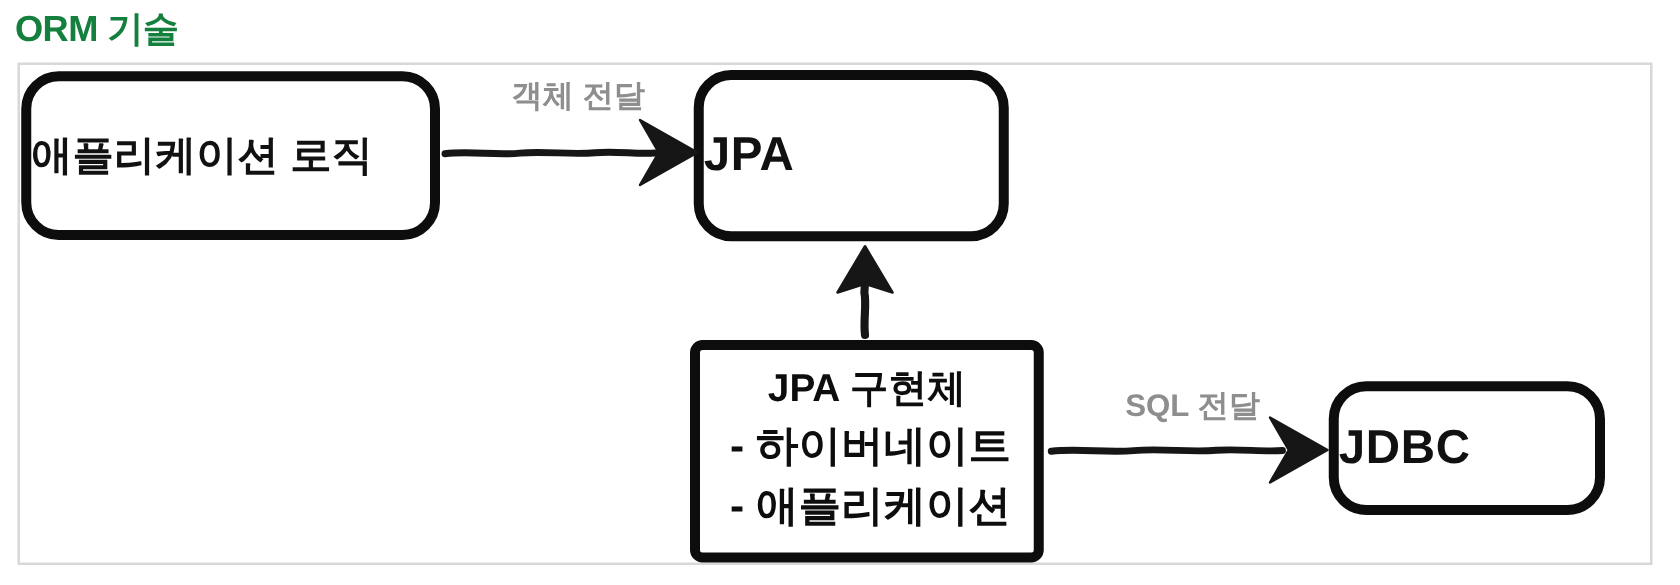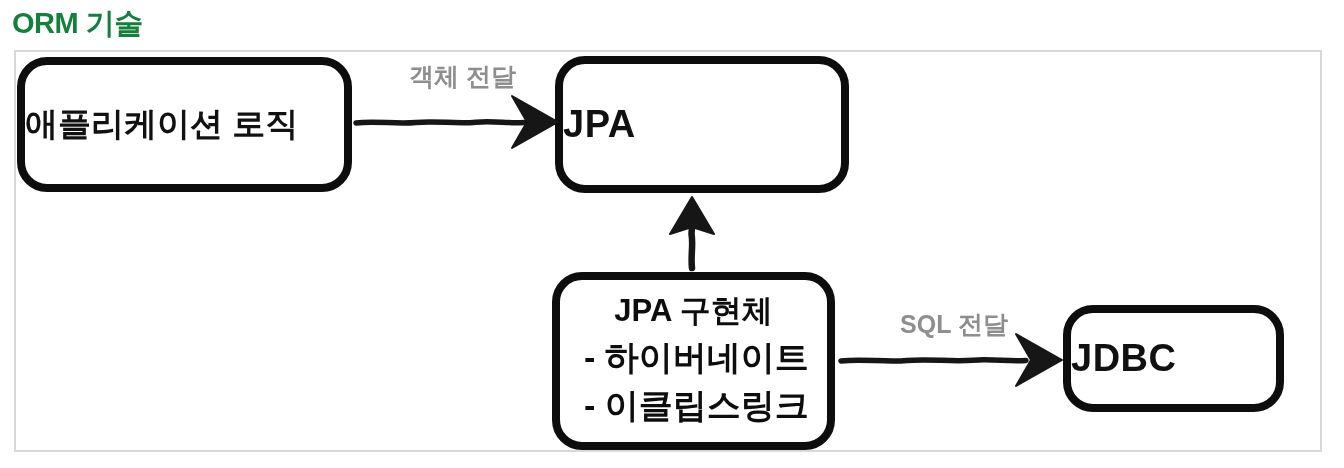--- a/index.html
+++ b/index.html
@@ -17,24 +17,24 @@
     position: absolute; left: 14px; top: 50px; width: 1308px; height: 402px;
     border: 2px solid #d8d8d8; background: #ffffff;
   }
 
   .node {
     position: absolute; background: #ffffff;
     border: 8px solid #0d0d0d; border-radius: 30px;
     display: flex; align-items: center; justify-content: flex-start;
   }
   .node-app    { left: 17px;   top: 57px;  width: 335px; height: 135px; }
-  .node-jpa    { left: 555px;  top: 56px;  width: 294px; height: 137px; }
+  .node-jpa    { left: 555px;  top: 56px;  width: 252px; height: 137px; }
   .node-impl   { left: 552px;  top: 272px; width: 283px; height: 178px;
                  flex-direction: column; justify-content: center; align-items: stretch;
-                 padding: 6px 10px 10px 10px; }
+                 padding: 6px 10px 10px 10px; border-radius: 10px; }
   .node-jdbc   { left: 1063px; top: 305px; width: 221px; height: 107px; }
 
   .node-label-ko { font-size: 33px; font-weight: 600; color: #111; white-space: nowrap; }
   .node-label-en { font-size: 38px; font-weight: 700; color: #111; letter-spacing: 0.5px; }
 
   .impl-title { font-size: 31px; font-weight: 700; text-align: center; line-height: 1.42; white-space: nowrap; }
   .impl-item  { font-size: 34px; font-weight: 600; text-align: left; padding-left: 14px; line-height: 1.42; white-space: nowrap; }
 
   .edge-label {
     position: absolute; color: #8e8e8e; font-size: 25px; font-weight: 600;
@@ -58,21 +58,21 @@
     <span class="node-label-ko">애플리케이션 로직</span>
   </div>
 
   <div class="node node-jpa">
     <span class="node-label-en">JPA</span>
   </div>
 
   <div class="node node-impl">
     <div class="impl-title">JPA 구현체</div>
     <div class="impl-item">- 하이버네이트</div>
-    <div class="impl-item">- 이클립스링크</div>
+    <div class="impl-item">- 애플리케이션</div>
   </div>
 
   <div class="node node-jdbc">
     <span class="node-label-en">JDBC</span>
   </div>
 
   <div class="edge-label edge-label-object">객체 전달</div>
   <div class="edge-label edge-label-sql">SQL 전달</div>
 
   <svg class="edges-layer" width="1344" height="468" viewBox="0 0 1344 468" xmlns="http://www.w3.org/2000/svg">

